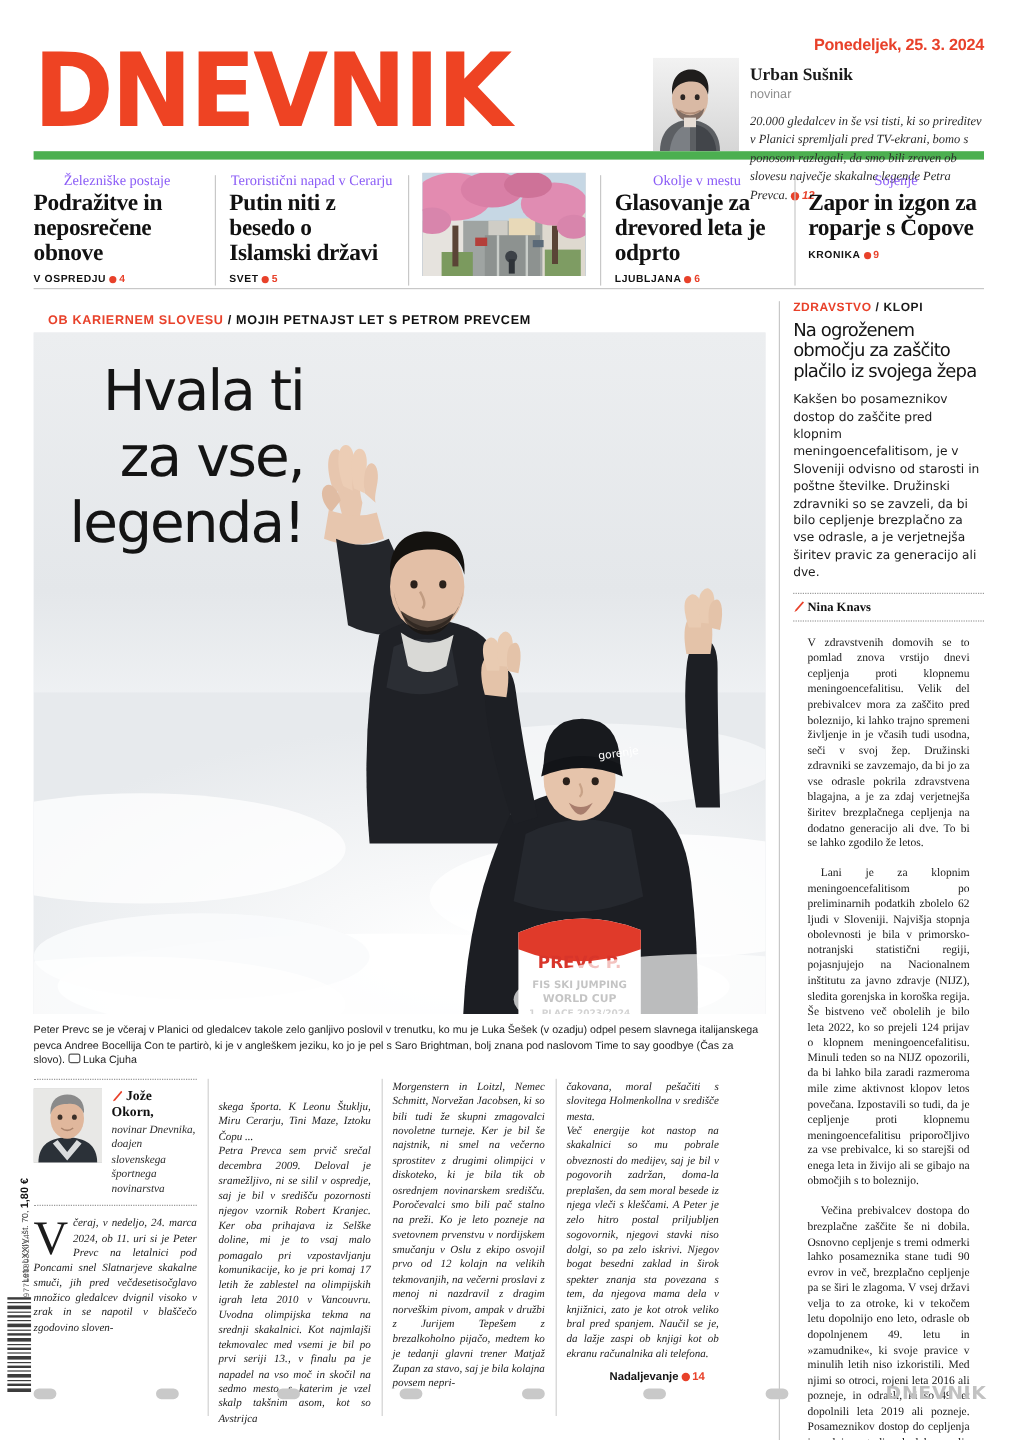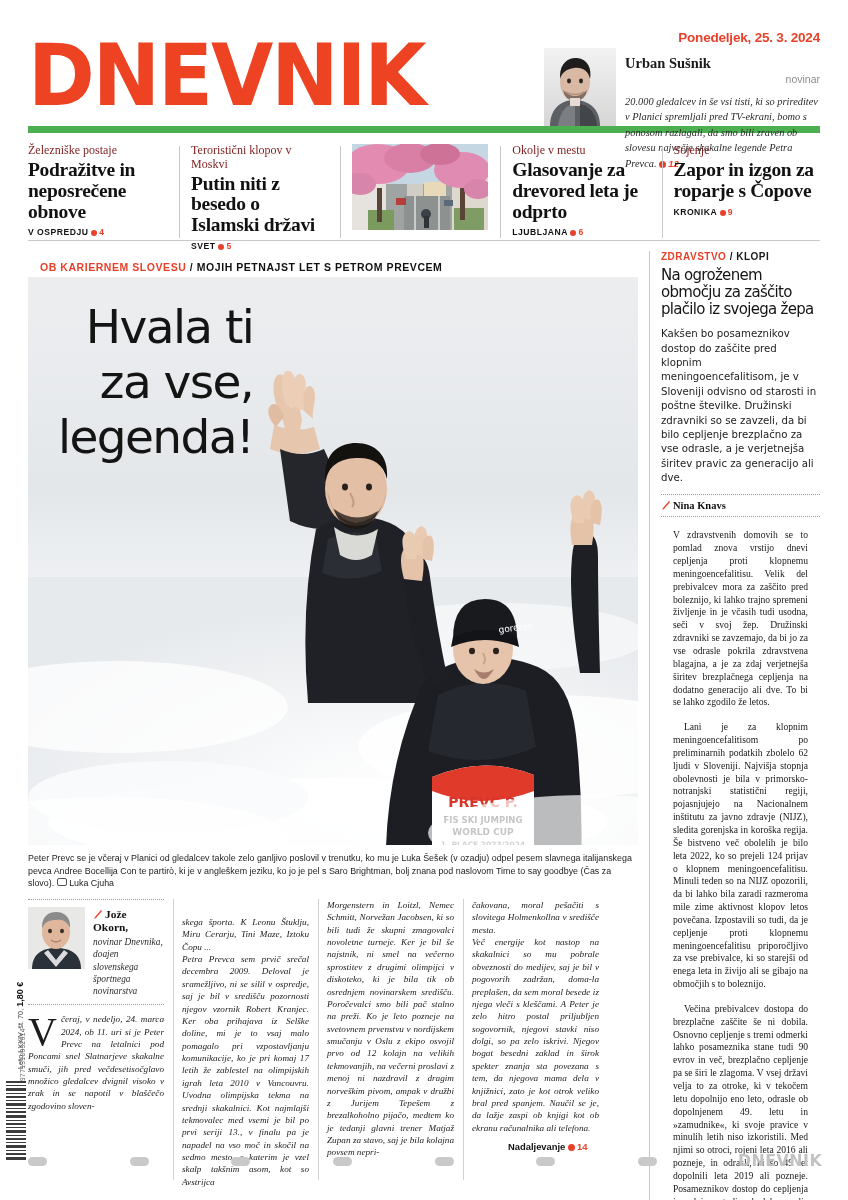--- a/index.html
+++ b/index.html
@@ -64,21 +64,20 @@
     font-weight: bold;
     font-size: 14.5px;
     color: #1a1a1a;
     line-height: 1.1;
   }
   .promo-role {
     font-size: 10.5px;
     color: #8d8d8d;
     margin-top: 1px;
     font-family: "Liberation Sans", sans-serif;
-    text-align: right;
   }
   .promo-text {
     margin-top: 9px;
     font-family: "Liberation Serif", serif;
     font-style: italic;
     font-size: 10.4px;
     line-height: 1.48;
     color: #2a2a2a;
   }
   .pagemark {
@@ -150,23 +149,24 @@
     position: absolute;
     left: 0; top: 2px; bottom: 2px;
     width: 1px;
     background: #c8c8c8;
   }
   .t3 { width: 172px; }
   .t4 { width: 170px; padding-right: 0; }
   .teaser-kicker {
     font-family: "Liberation Serif", serif;
     font-size: 12px;
-    color: #7f1d1d;
+    color: #8b5cf6;
     line-height: 1.15;
     margin-bottom: 2px;
+    text-align: center;
   }
   .teaser-head {
     font-family: "Liberation Serif", serif;
     font-weight: bold;
     font-size: 19.5px;
     line-height: 1.07;
     color: #111;
     letter-spacing: -0.3px;
   }
   .teaser-foot {
@@ -506,21 +506,21 @@
 
     <div class="teaser t1">
       <div class="teaser-kicker">Železniške postaje</div>
       <div class="teaser-head">Podražitve in neposrečene obnove</div>
       <div class="teaser-foot"><span>V OSPREDJU</span>
         <span class="pagemark"><span class="dot"></span><span>4</span></span>
       </div>
     </div>
 
     <div class="teaser t2">
-      <div class="teaser-kicker">Teroristični klopov v Moskvi</div>
+      <div class="teaser-kicker">Teroristični napad v Cerarju</div>
       <div class="teaser-head">Putin niti z besedo o Islamski državi</div>
       <div class="teaser-foot"><span>SVET</span>
         <span class="pagemark"><span class="dot"></span><span>5</span></span>
       </div>
     </div>
 
     <div class="teaser-img">
       <div class="photo-thumb">
         <svg width="136" height="86" viewBox="0 0 136 86" preserveAspectRatio="none">
           <rect width="136" height="86" fill="#c6d7e4"></rect>

